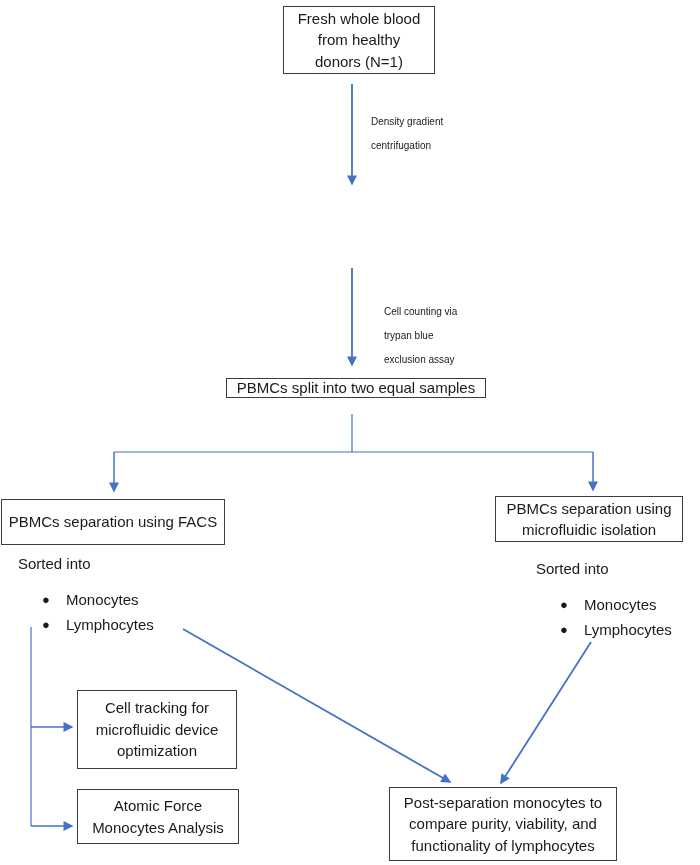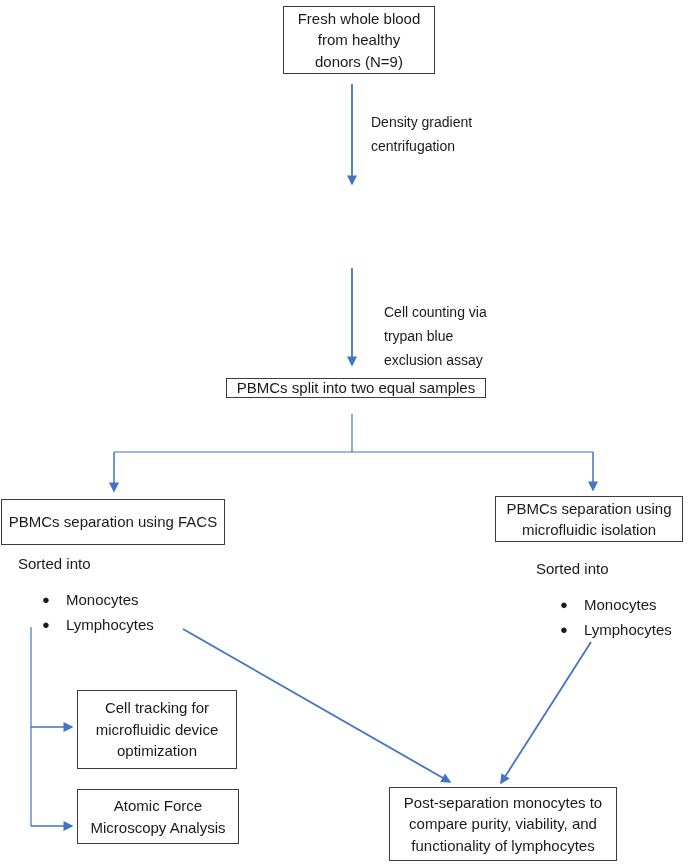--- a/index.html
+++ b/index.html
@@ -36,21 +36,21 @@
   #n-source{left:283px;top:6px;width:152px;height:68px;}
   #n-pbmcs{left:229px;top:197px;width:253px;height:62px;}
   #n-split{left:226px;top:378px;width:260px;height:20px;}
   #n-facs{left:1px;top:499px;width:224px;height:46px;}
   #n-microfluidic{left:495px;top:496px;width:188px;height:46px;}
   #n-cell-tracking{left:77px;top:690px;width:160px;height:79px;}
   #n-afm{left:77px;top:789px;width:162px;height:55px;}
   #n-post{left:389px;top:787px;width:228px;height:74px;}
   .edge-label{
     position:absolute;
-    font-size:14px;line-height:24px;
+    font-size:10px;line-height:24px;
     white-space:pre-line;
   }
   #lbl-density{left:371px;top:110px;}
   #lbl-counting{left:384px;top:300px;}
   .sorted{position:absolute;font-size:15px;}
   #sorted-facs{left:18px;top:551px;}
   #sorted-microfluidic{left:536px;top:556px;}
   .sorted .title{line-height:25px;}
   .sorted ul{list-style:none;margin:11px 0 0 0;padding:0 0 0 24px;}
   .sorted li{display:flex;line-height:25px;}
@@ -75,30 +75,30 @@
     <path class="edge w15" d="M593,452 V490" marker-end="url(#ah)"></path>
     <path class="edge w1" d="M31,627 V826"></path>
     <path class="edge w15" d="M31,727 H72" marker-end="url(#ah)"></path>
     <path class="edge w15" d="M31,826 H72" marker-end="url(#ah)"></path>
     <path class="edge w2" d="M183,629 L450,782" marker-end="url(#ah)"></path>
     <path class="edge w2" d="M591,642 L501,783" marker-end="url(#ah)"></path>
   </svg>
 
   <div class="node" id="n-source">Fresh whole blood
 from healthy
-donors (N=9)</div>
+donors (N=1)</div>
   <div class="node" id="n-split">PBMCs split into two equal samples</div>
   <div class="node" id="n-facs">PBMCs separation using FACS</div>
   <div class="node" id="n-microfluidic">PBMCs separation using
 microfluidic isolation</div>
   <div class="node" id="n-cell-tracking">Cell tracking for
 microfluidic device
 optimization</div>
   <div class="node" id="n-afm">Atomic Force
-Microscopy Analysis</div>
+Monocytes Analysis</div>
   <div class="node" id="n-post">Post-separation monocytes to
 compare purity, viability, and
 functionality of lymphocytes</div>
 
   <div class="edge-label" id="lbl-density">Density gradient
 centrifugation</div>
   <div class="edge-label" id="lbl-counting">Cell counting via
 trypan blue
 exclusion assay</div>
 

